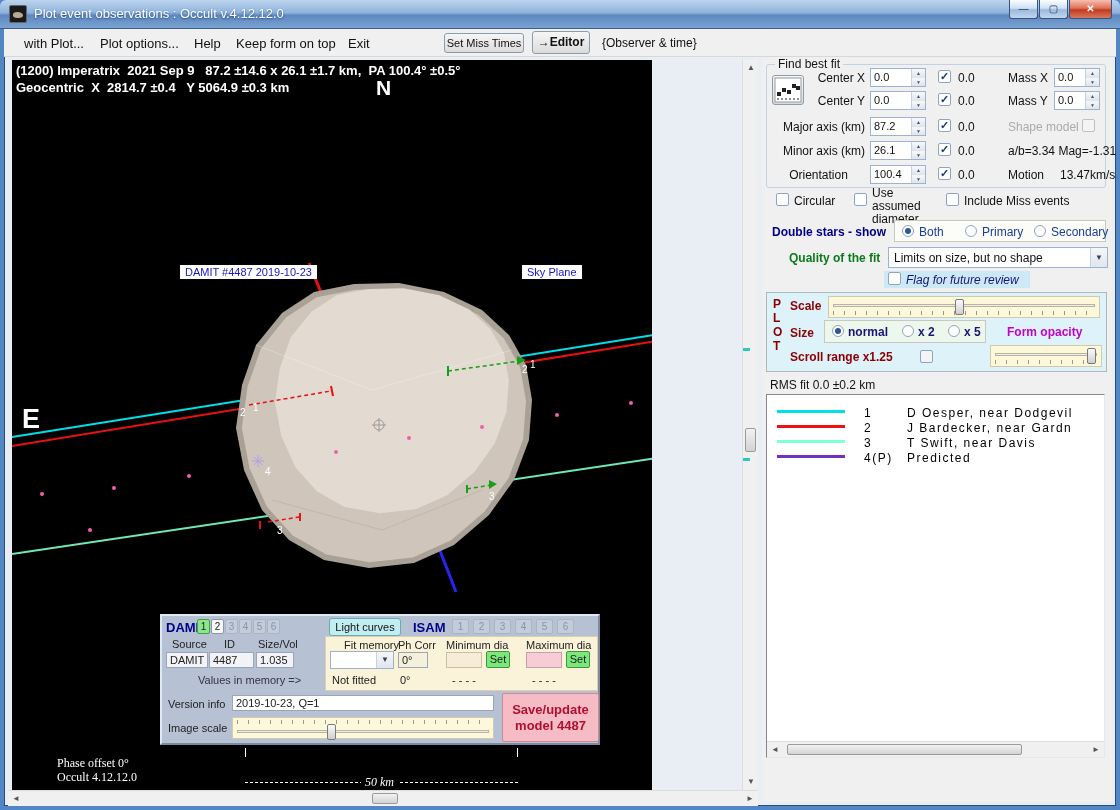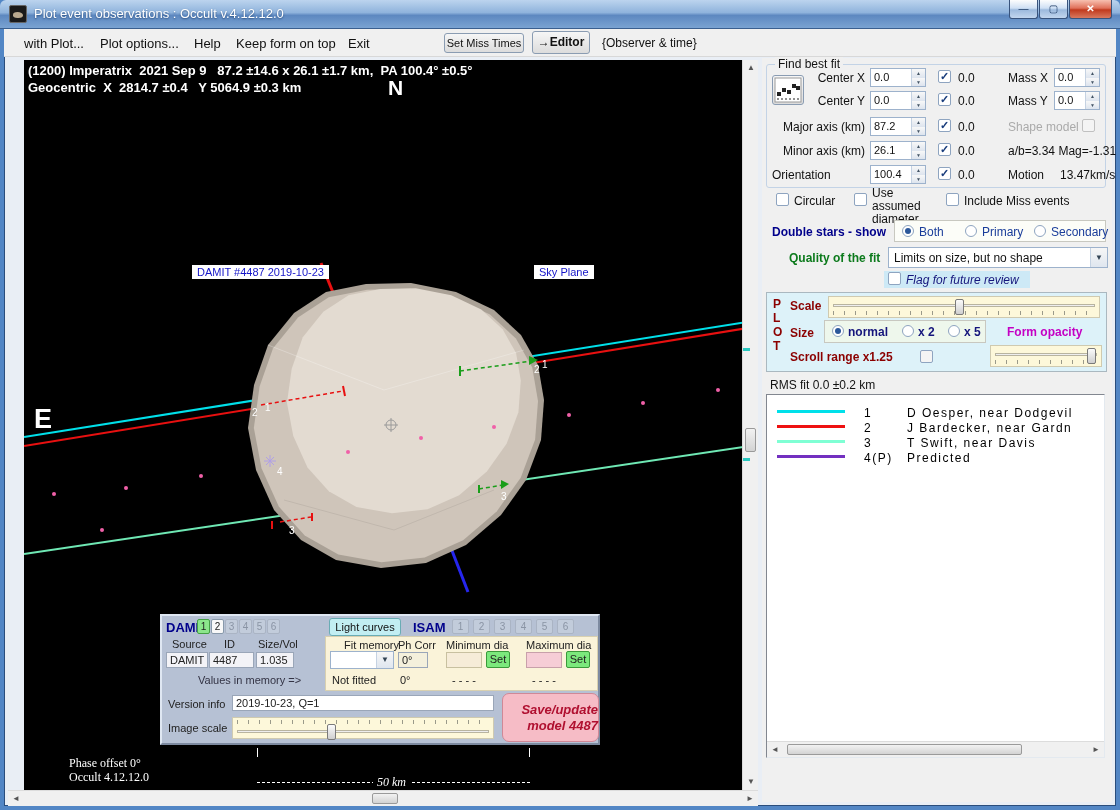--- a/index.html
+++ b/index.html
@@ -19,21 +19,21 @@
     font-size:10px;text-align:center;line-height:17px;margin-left:1px;}
   .winbtn.close{width:43px;background:linear-gradient(180deg,#f7c0b0,#e0715a 45%,#c03a1e 55%,#d8795f);color:#fff;font-weight:bold;}
   
   .menubar{position:absolute;left:4px;top:29px;width:1112px;height:28px;background:#f0f0f0;border-bottom:1px solid #d8d8d8;}
   .menu-item{position:absolute;top:5px;font-size:13px;color:#111;padding:2px 4px;}
   .btn{border:1px solid #8a9cb2;border-radius:3px;background:linear-gradient(180deg,#f6f6f6,#dcdcdc);font-size:11px;color:#111;text-align:center;}
   #btn-missTimes{position:absolute;left:440px;top:4px;width:80px;height:20px;line-height:18px;}
   #btn-editor{position:absolute;left:528px;top:2px;width:58px;height:23px;line-height:21px;font-weight:bold;font-size:12px;}
   #lbl-observer{position:absolute;left:598px;top:7px;font-size:12px;color:#111;}
   
-  #plot{position:absolute;left:24px;top:60px;width:726px;height:730px;background:#000;overflow:hidden;}
+  #plot{position:absolute;left:12px;top:60px;width:640px;height:730px;background:#000;overflow:hidden;}
   #plot svg{position:absolute;left:0;top:0;}
   .pheader{position:absolute;left:4px;color:#fff;font-size:13px;font-weight:bold;white-space:pre;}
   .ptag{position:absolute;background:#fff;color:#1515c8;font-size:11px;padding:1px 5px;margin-top:48px;}
   .pnum{position:absolute;color:#fff;font-size:10px;line-height:10px;}
   .compass{position:absolute;color:#fff;font-weight:bold;}
   .serif{font-family:"Liberation Serif",serif;color:#fff;}
   .tick-v{position:absolute;width:1px;height:9px;background:#fff;}
   
   .sb{position:absolute;background:#f0f0f0;}
   .sb .arrow{position:absolute;color:#555;font-size:8px;line-height:8px;}
@@ -72,22 +72,22 @@
   
   #damit{position:absolute;left:160px;top:614px;width:440px;height:131px;background:#b6c1d4;
     border:2px solid;border-color:#dfe7f2 #7d8aa0 #7d8aa0 #dfe7f2;font-size:11px;color:#222;}
   #damit .yellow{position:absolute;left:163px;top:20px;width:273px;height:55px;background:#faf3d9;border:1px solid #d8d0b0;}
   .dbtn{position:absolute;width:13px;height:15px;font-size:10px;text-align:center;line-height:14px;border:1px solid #8899aa;border-radius:2px;background:#f8f8f8;}
   .dbtn.on{background:#8ce68c;border-color:#44a044;}
   .dbtn.off{background:#c2ccdb;border-color:#aab4c4;color:#8a94a4;}
   .dcell{position:absolute;height:16px;background:#f3f3f7;border:1px solid #9aa6b8;font-size:11px;padding:1px 3px;}
   .set-btn{position:absolute;width:24px;height:17px;background:#7ce87c;border:1px solid #3a9a3a;border-radius:2px;font-size:11px;text-align:center;line-height:15px;}
   .pinkbox{position:absolute;width:36px;height:16px;background:#f6cdd6;border:1px solid #c8a0aa;}
-  #save-btn{position:absolute;left:340px;top:77px;width:97px;height:49px;background:#f6bcc6;border:1px solid #d08896;border-radius:7px;
-    color:#b01030;font-weight:bold;font-size:13px;text-align:right;padding-top:8px;line-height:16px;font-style:italic;}
+  #save-btn{position:absolute;left:340px;top:77px;width:97px;height:49px;background:#f6bcc6;border:1px solid #d08896;border-radius:2px;
+    color:#b01030;font-weight:bold;font-size:13px;text-align:center;padding-top:8px;line-height:16px;}
 </style>
 </head>
 <body>
 
 <div id="win">
 
   <div class="titlebar">
     <div class="app-icon"></div>
     <div class="title-text">Plot event observations : Occult v.4.12.12.0</div>
     <div class="winbtns">
@@ -336,21 +336,21 @@
         <span class="val">26.1</span>
         <span class="arrows">
           <div>▲</div>
           <div>▼</div>
         </span>
       </div>
     <div class="cb" style="left:176px;top:85px">✓</div>
     <span class="rlabel" style="left:196px;top:86px">0.0</span>
     <span class="rlabel" style="left:246px;top:86px">a/b=3.34 Mag=-1.31</span>
 
-    <span class="rlabel" style="left:10px;top:110px;width:93px;text-align:left">Orientation</span>
+    <span class="rlabel" style="left:10px;top:110px;width:93px;text-align:center">Orientation</span>
     <div class="spin" style="left:108px;top:107px;width:56px">
         <span class="val">100.4</span>
         <span class="arrows">
           <div>▲</div>
           <div>▼</div>
         </span>
       </div>
     <div class="cb" style="left:176px;top:109px">✓</div>
     <span class="rlabel" style="left:196px;top:110px">0.0</span>
     <span class="rlabel" style="left:246px;top:110px">Motion</span>

